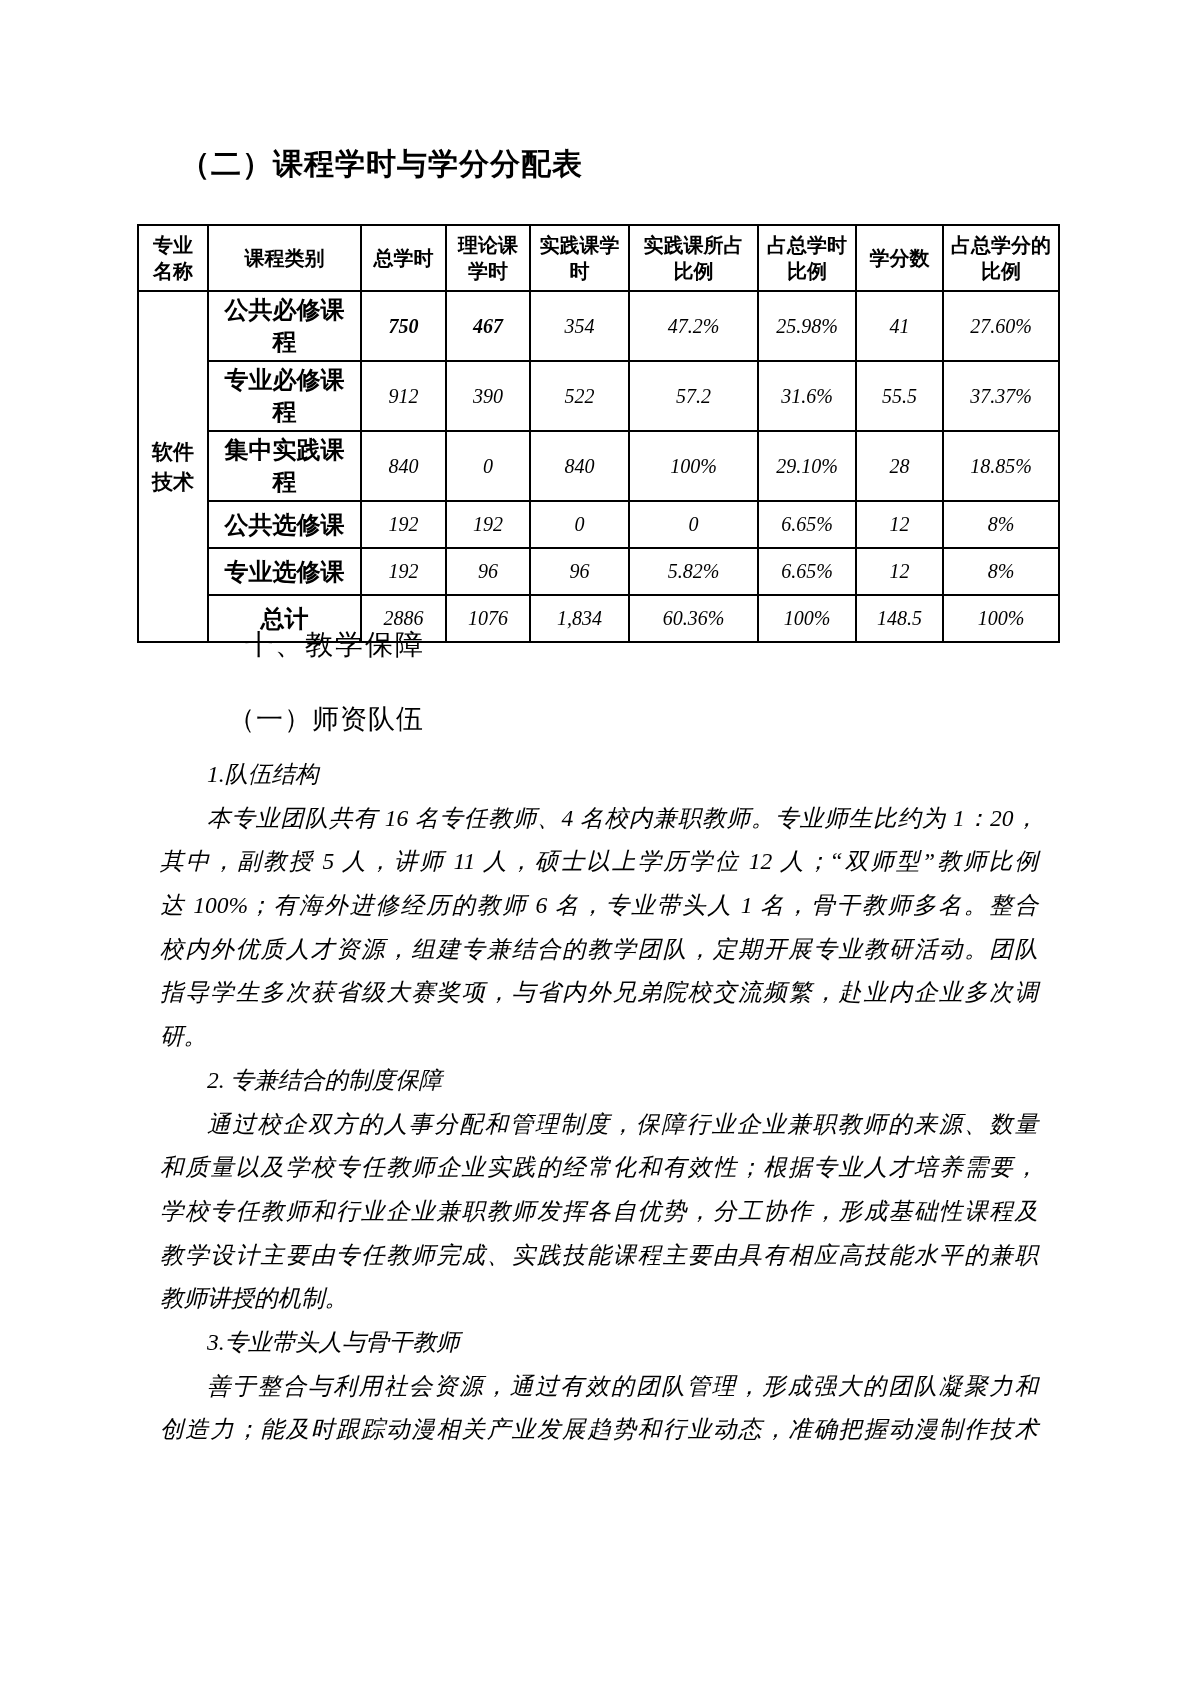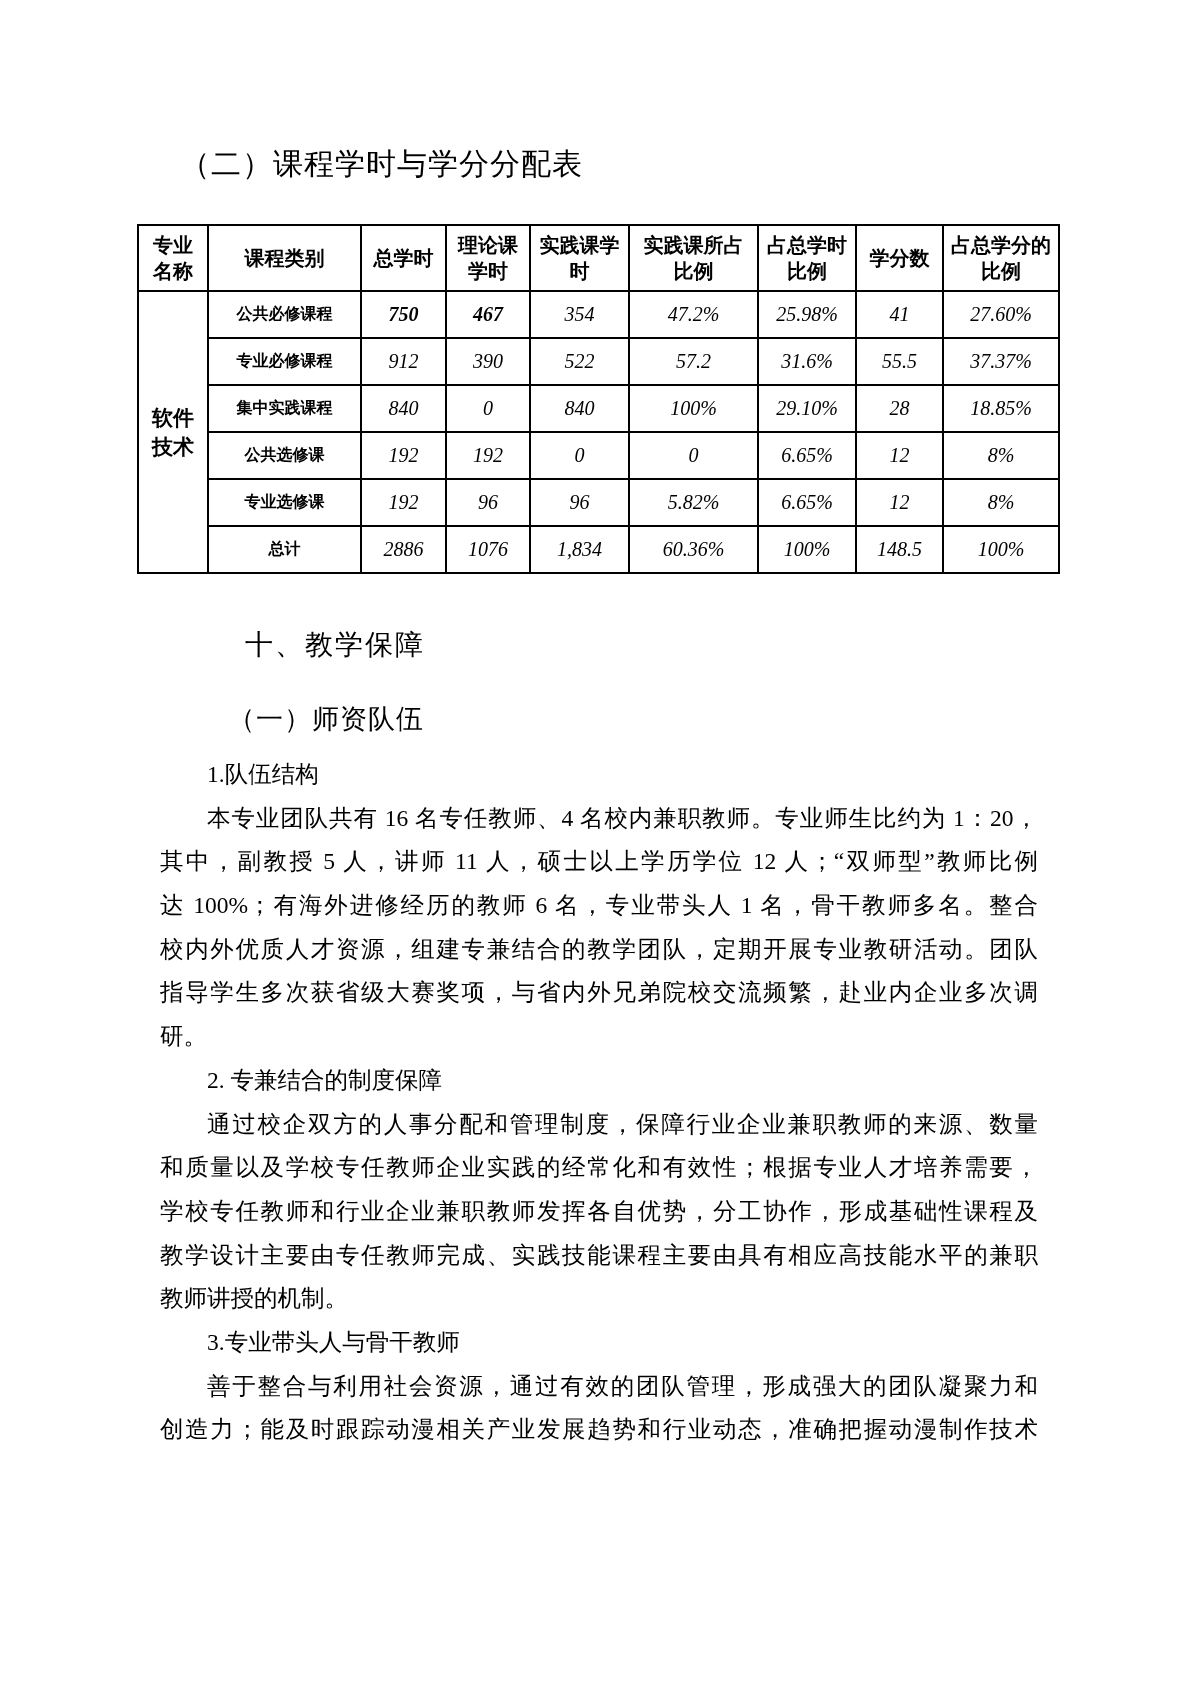--- a/index.html
+++ b/index.html
@@ -6,21 +6,21 @@
   html,body { background:#888; }
   .page {
     position:relative; width:1191px; height:1684px; margin:0 auto;
     background:#ffffff; color:#000;
     font-family:"Liberation Serif","DejaVu Serif",serif;
     overflow:hidden;
   }
   .h-sec2 {
     position:absolute; left:180px; top:144px;
     font-family:"Liberation Sans","DejaVu Sans",sans-serif;
-    font-weight:normal; font-size:30px; letter-spacing:1px;text-align:right;
+    font-weight:bold; font-size:30px; letter-spacing:1px;text-align:right;
   }
   .alloc-table {
     position:absolute; left:137px; top:224px; width:921px;
     border-collapse:collapse; table-layout:fixed;
   }
   .alloc-table th, .alloc-table td {
     border:2px solid #000; text-align:center; vertical-align:middle;
     padding:2px 5px; overflow:hidden;
   }
   .alloc-table thead tr { height:66px; }
@@ -28,39 +28,39 @@
   .alloc-table th {
     font-family:"Liberation Sans","DejaVu Sans",sans-serif;
     font-weight:bold; font-size:20px; line-height:1.3;
   }
   td.major {
     font-family:"Liberation Sans","DejaVu Sans",sans-serif;
     font-weight:bold; font-size:21px; line-height:1.4;
   }
   td.cat {
     font-family:"Liberation Sans","DejaVu Sans",sans-serif;
-    font-weight:bold; font-size:16px;
+    font-weight:bold; font-size:24px;
   }
   td.num { font-size:20px; font-weight:normal;font-style:italic; }
   td.num.bold { font-weight:bold; }
   .h-sec10 {
     position:absolute; left:245px; top:626px;
     font-family:"Liberation Sans","DejaVu Sans",sans-serif;
     font-weight:normal; font-size:28px; letter-spacing:2px;
   }
   .h-sub1 {
     position:absolute; left:228px; top:701px;
     font-family:"Liberation Sans","DejaVu Sans",sans-serif;
     font-weight:normal; font-size:27px; letter-spacing:1px;
   }
   .body-text {
     position:absolute; left:160px; top:753px; width:878px;
     font-size:23.5px;
   }
-  .line { height:43.7px; line-height:43.7px; }
+  .line { height:43.7px; line-height:43.7px;font-style:italic; }
   .line.indent { padding-left:47px; }
   .line.fill { text-align:justify; text-align-last:justify; }
 </style>
 </head>
 <body>
 
 <div class="page">
 
   <div class="h-sec2">（二）课程学时与学分分配表</div>
 

